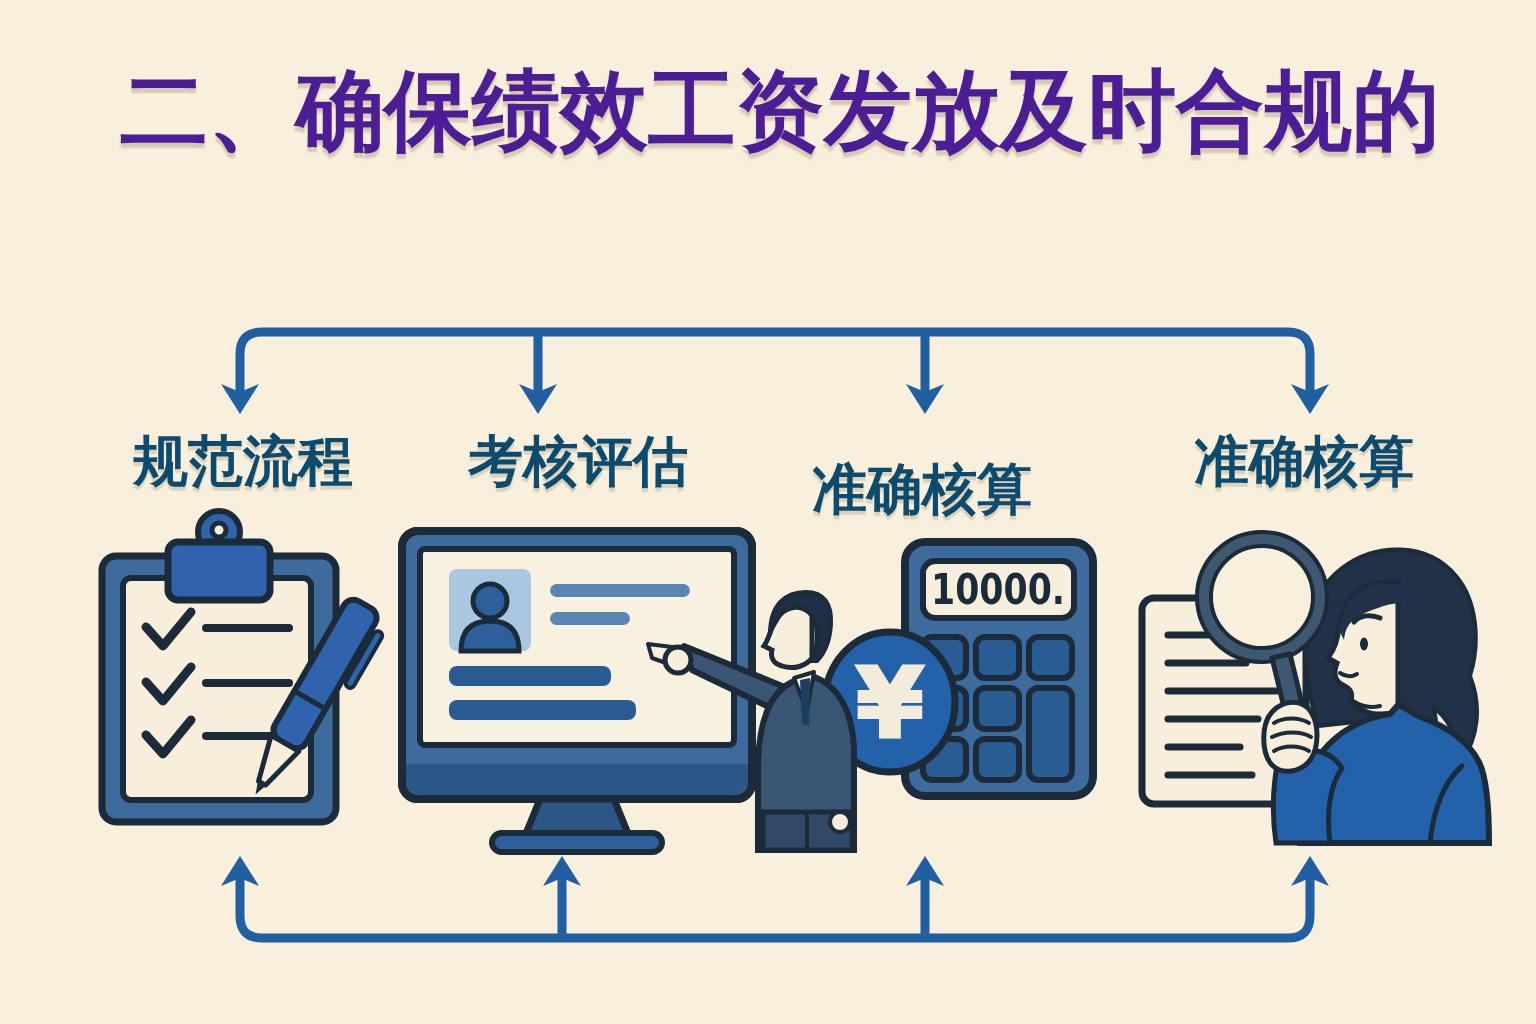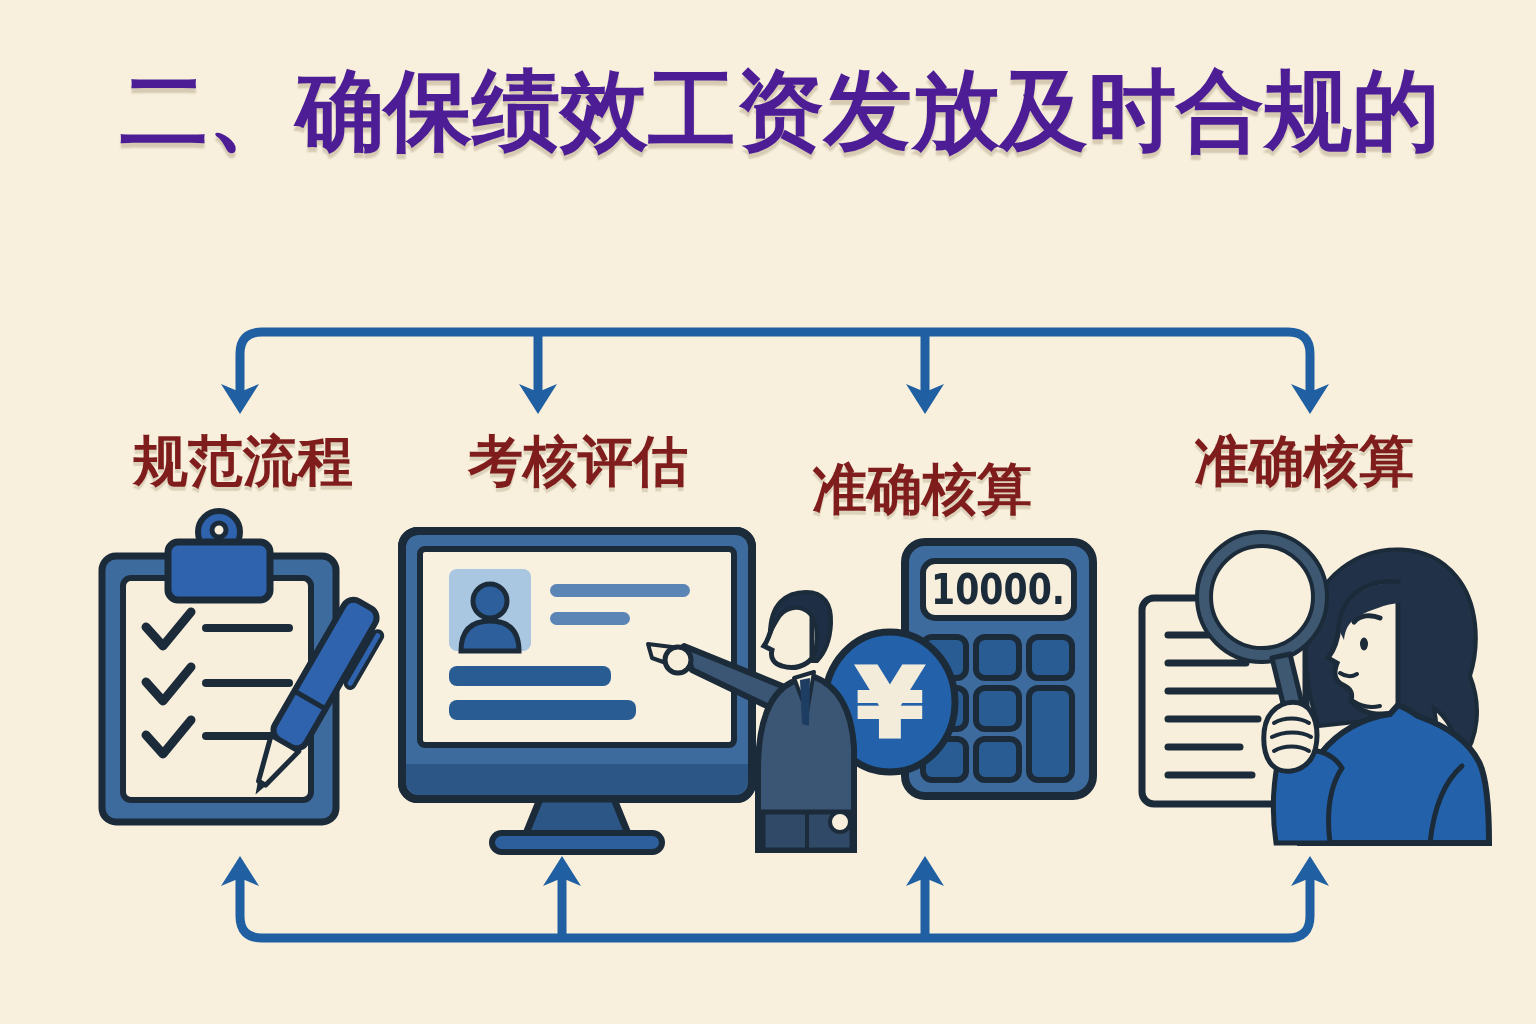--- a/index.html
+++ b/index.html
@@ -12,21 +12,21 @@
   
   .title{
     position:absolute;left:12px;top:58px;width:1536px;text-align:center;
     font-weight:900;color:#4c1d95;letter-spacing:0;
     text-shadow:0 5px 2px rgba(125,105,70,.28);
   }
   .title-line{font-size:88px;line-height:105px;}
   
   .col-label{
     position:absolute;top:424px;width:340px;height:74px;line-height:74px;
-    text-align:center;font-size:55px;font-weight:900;color:#7f1d1d;
+    text-align:center;font-size:55px;font-weight:900;color:#0c4a6e;
     text-shadow:0 4px 1px rgba(125,105,70,.22);
   }
   .l1{left:73px;} .l2{left:348px;text-align:right;} .l3{left:752px;margin-top:28px;} .l4{left:1134px;}
   
   svg{display:block;}
   .bracket-top   {left:170px;top:318px;width:1200px;height:104px;}
   .bracket-bottom{left:170px;top:848px;width:1200px;height:100px;}
   .icon1{left:78px; top:498px;width:312px;height:352px;z-index:2;}
   .icon2{left:390px;top:520px;width:480px;height:340px;z-index:3;}
   .icon3{left:818px;top:525px;width:280px;height:278px;z-index:2;}

